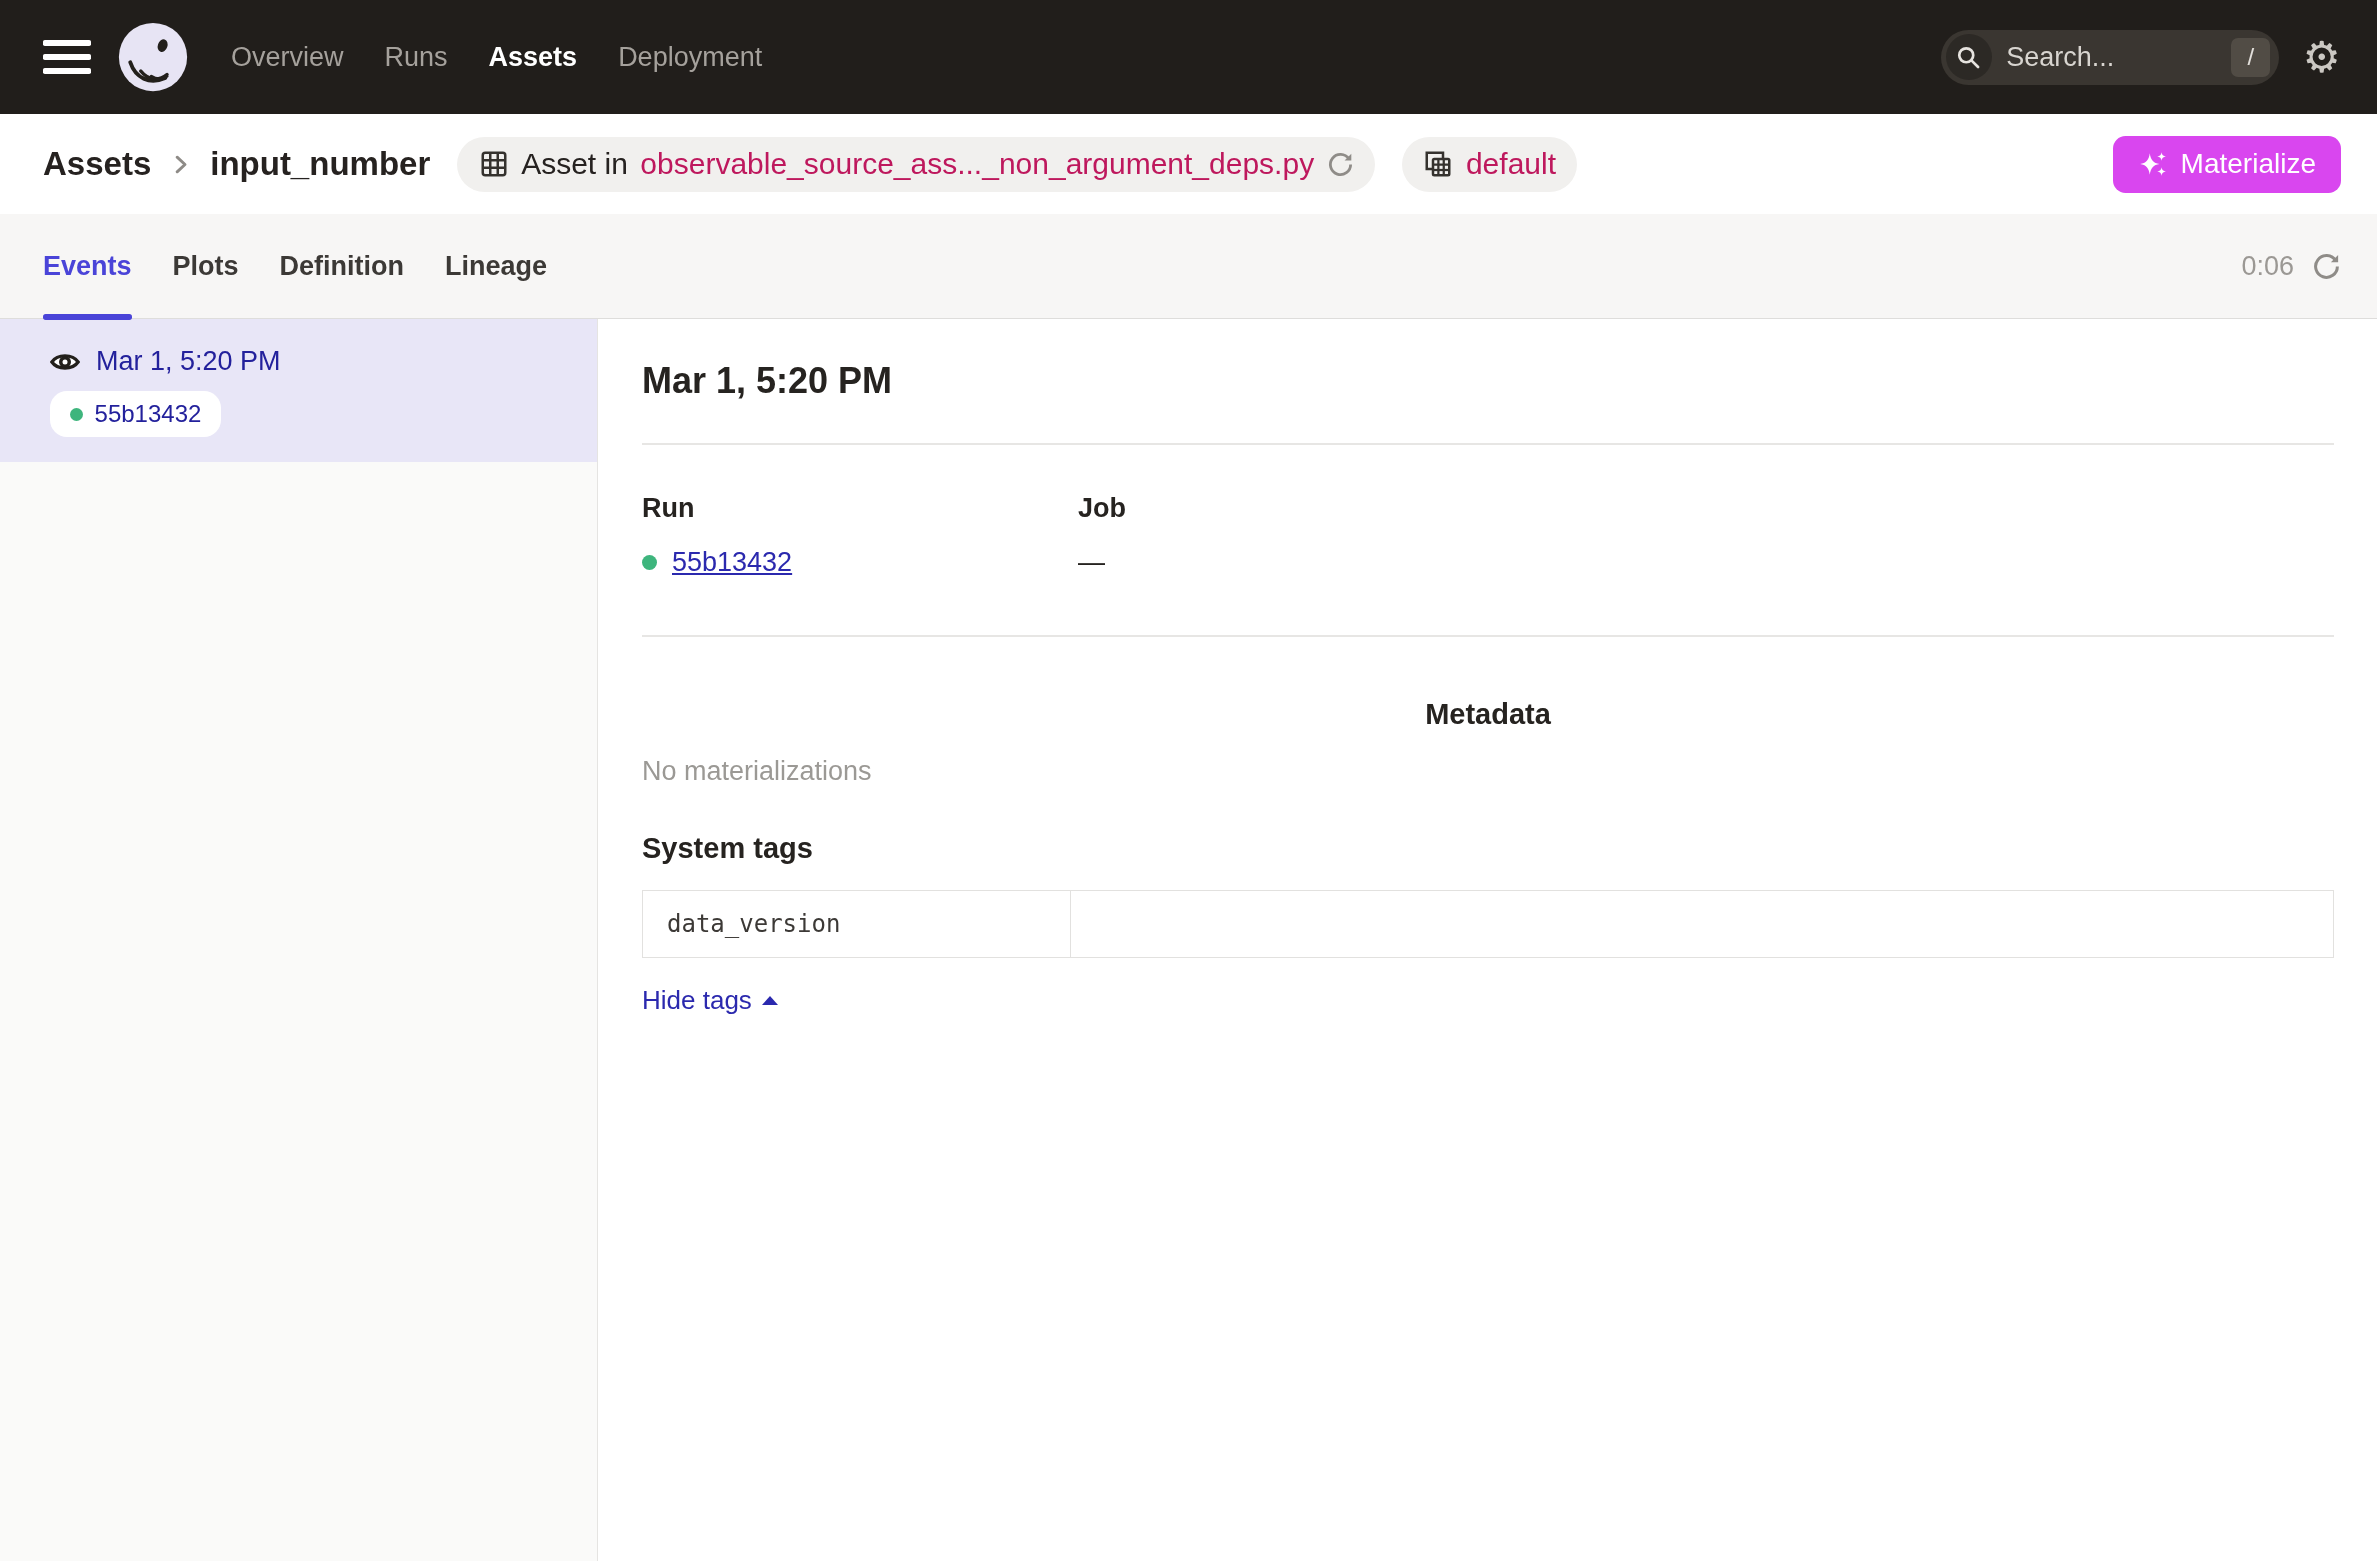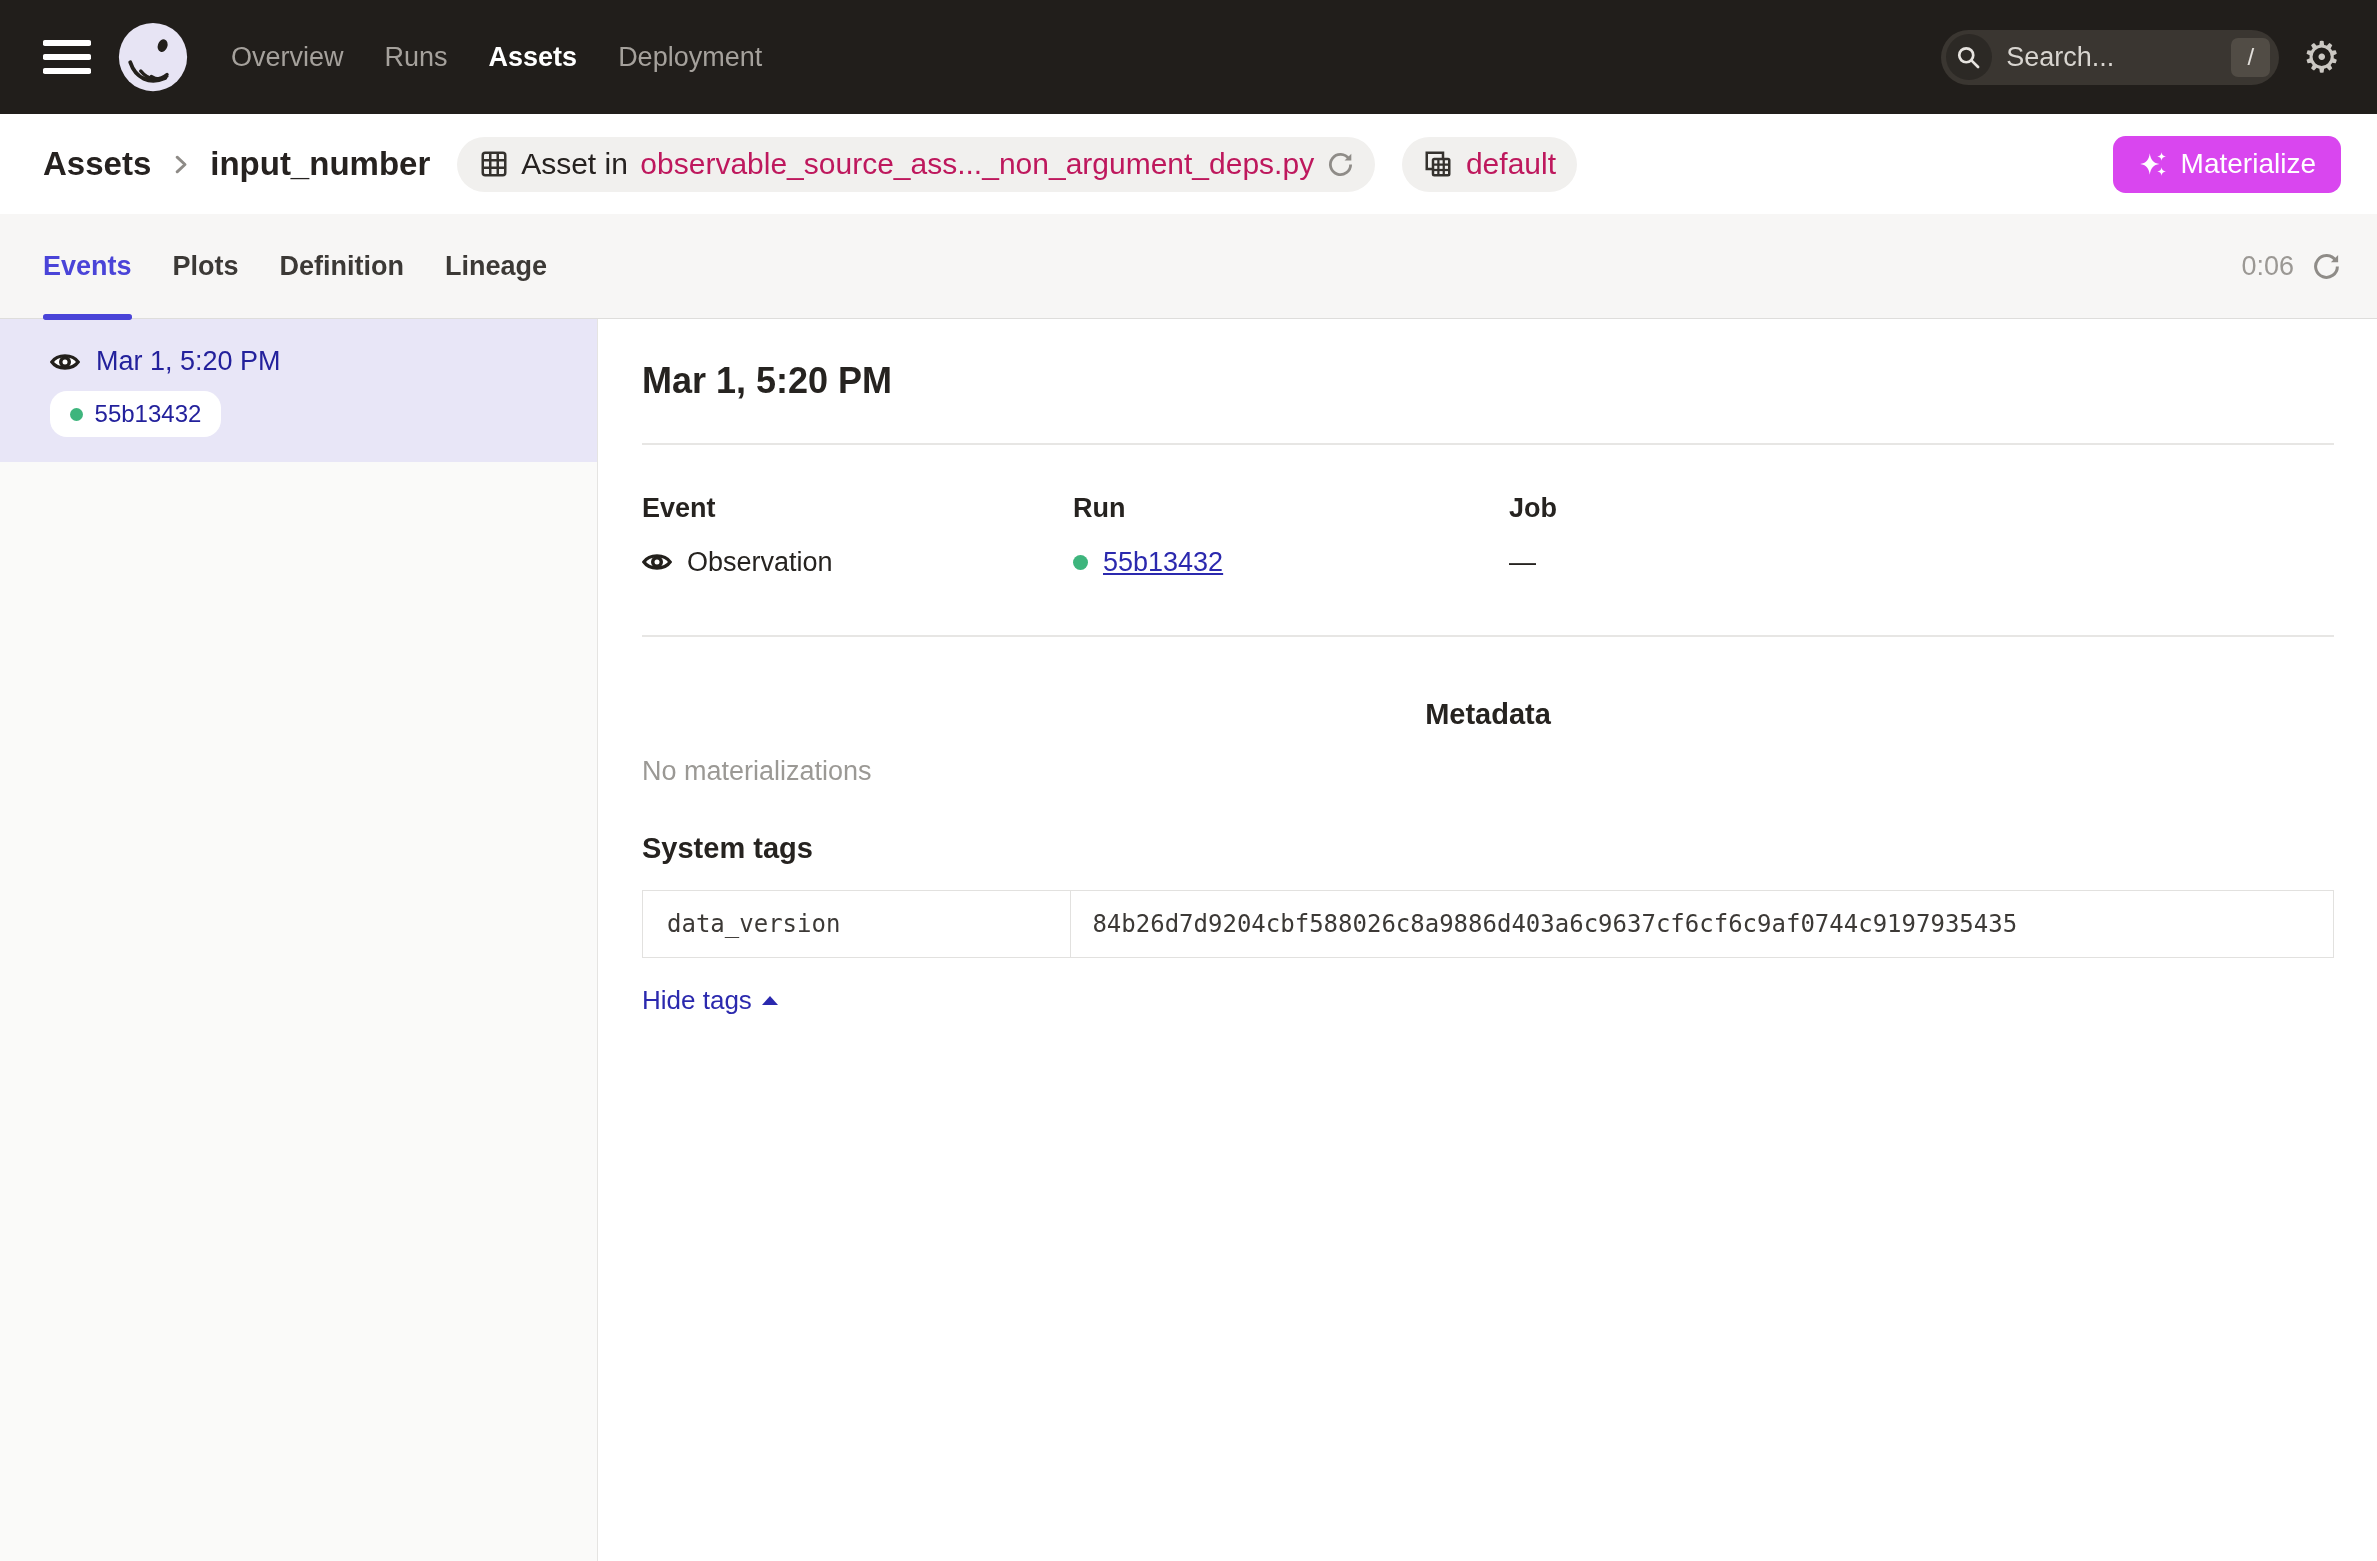--- a/index.html
+++ b/index.html
@@ -280,33 +280,20 @@
           <span>55b13432</span>
         </div>
       </div>
     </aside>
 
     <main class="main">
       <h1 class="detail-title">Mar 1, 5:20 PM</h1>
       <div class="divider div-1"></div>
 
       <div class="info-grid">
-        <div class="info-col">
-          <div class="info-label">Event</div>
-          <div class="info-value">
-            <span>
-              <svg viewBox="0 0 24 24" width="30" height="30">
-                <path d="M1.5 12 C6 5.5 18 5.5 22.5 12 C18 18.5 6 18.5 1.5 12 Z" fill="#ffffff" stroke="#23201c" stroke-width="2.6"></path>
-                <circle cx="12" cy="12" r="4.8" fill="#23201c"></circle>
-                <circle cx="12" cy="12" r="2" fill="#ffffff"></circle>
-              </svg>
-            </span>
-            <span>Observation</span>
-          </div>
-        </div>
         <div class="info-col run-col">
           <div class="info-label">Run</div>
           <div class="info-value">
             <span class="dot" style="width:15px;height:15px;flex-basis:15px;"></span>
             <a class="run-link">55b13432</a>
           </div>
         </div>
         <div class="info-col">
           <div class="info-label">Job</div>
           <div class="info-value">
@@ -316,21 +303,20 @@
       </div>
 
       <div class="divider div-2"></div>
 
       <h2 class="section-h metadata-h">Metadata</h2>
       <p class="muted">No materializations</p>
 
       <h2 class="section-h tags-h">System tags</h2>
       <div class="tag-table">
         <div class="tag-cell tag-key">data_version</div>
-        <div class="tag-cell tag-val">84b26d7d9204cbf588026c8a9886d403a6c9637cf6cf6c9af0744c9197935435</div>
       </div>
 
       <button class="hide-tags">
         <span>Hide tags</span>
         <span class="caret-up"></span>
       </button>
     </main>
   </div>
 </div>
 

